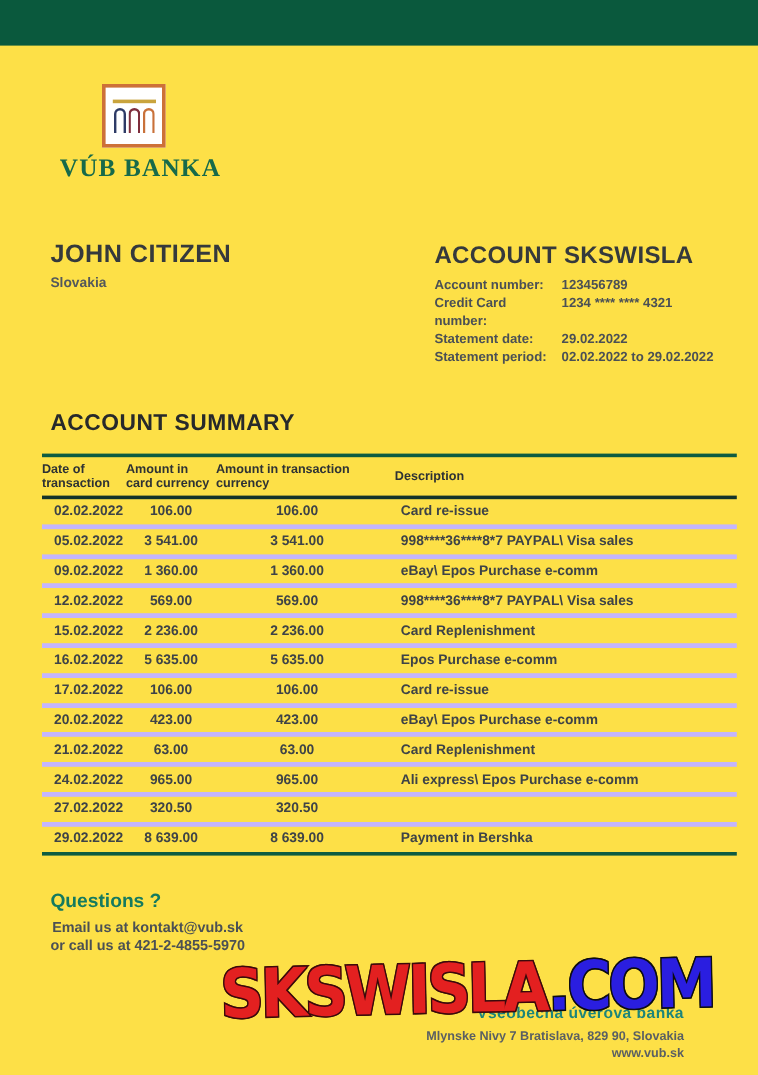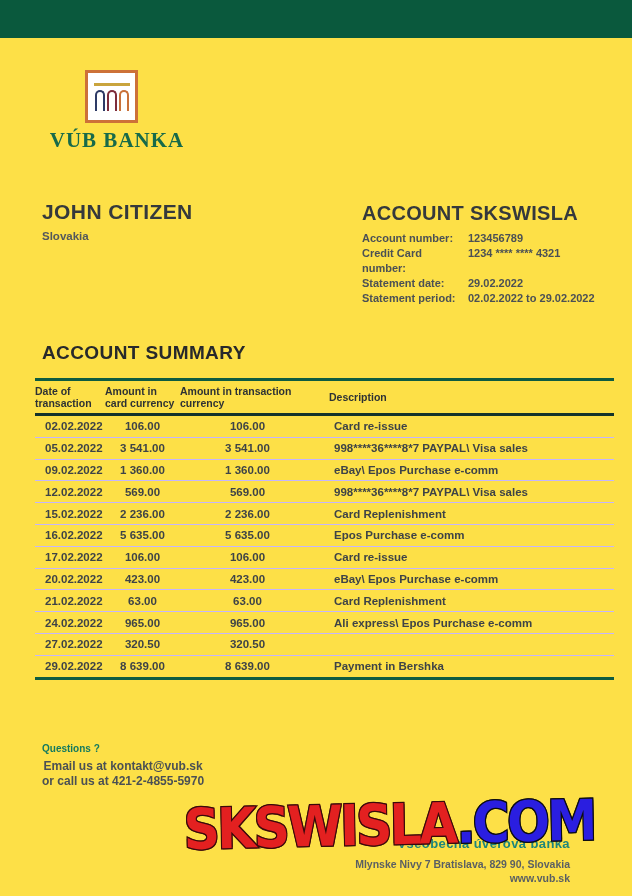--- a/index.html
+++ b/index.html
@@ -38,35 +38,35 @@
   .field-row { display:flex; font-size:11px; line-height:15px; color:#4b5055; font-weight:600; }
   .field-label { width:106px; }
   .field-value { }
 
   
   .summary-title { position:absolute; left:42px; top:342px; font-size:19px; font-weight:700; color:#27292b; letter-spacing:.4px; }
 
   .table { position:absolute; left:35px; top:378px; width:579px; border-top:3.5px solid #0e5c41; border-bottom:3.5px solid #0e5c41; }
   .thead { display:flex; align-items:center; border-bottom:3px solid #14332a; padding:3px 0; min-height:26px; }
   .hcell { font-size:10.5px; font-weight:700; color:#2e3234; text-align:left; line-height:12px; }
-  .trow { display:flex; align-items:center; height:20.8px; border-bottom:1px solid #c4b5fd; }
+  .trow { display:flex; align-items:center; height:20.8px; border-bottom:4px solid #c4b5fd; }
   .trow:last-child { border-bottom:none; }
   .tcell { font-size:11.5px; color:#3e4347; font-weight:600; }
   .c0 { width:70px; text-align:left; padding-left:10px; box-sizing:border-box; }
   .c1 { width:75px; text-align:center; }
   .c2 { width:135px; text-align:center; }
   .c3 { flex:1; text-align:left; padding-left:19px; }
   .h0 { width:70px; }
   .h1 { width:75px; }
   .h2 { width:135px; }
   .h3 { flex:1; text-align:left; padding-left:14px; }
 
   
   .contact { position:absolute; left:42px; top:743px; }
-  .contact-title { font-size:10px; font-weight:700; color:#147a5f; margin-bottom:5px; }
+  .contact-title { font-size:16px; font-weight:700; color:#147a5f; margin-bottom:5px; }
   .contact-line { font-size:12px; color:#4b5054; line-height:14.5px; font-weight:600;text-align:center; }
 
   
   .footer { position:absolute; left:70px; top:836px; width:500px; text-align:right; }
   .footer-company { font-size:13px; font-weight:700; color:#1d857a; letter-spacing:.4px; }
   .footer-addr { margin-top:6px; font-size:10.5px; color:#5a5f63; line-height:14px; font-weight:600; }
 
   
   .watermark {
     position:absolute; left:183px; top:797px; z-index:5;

